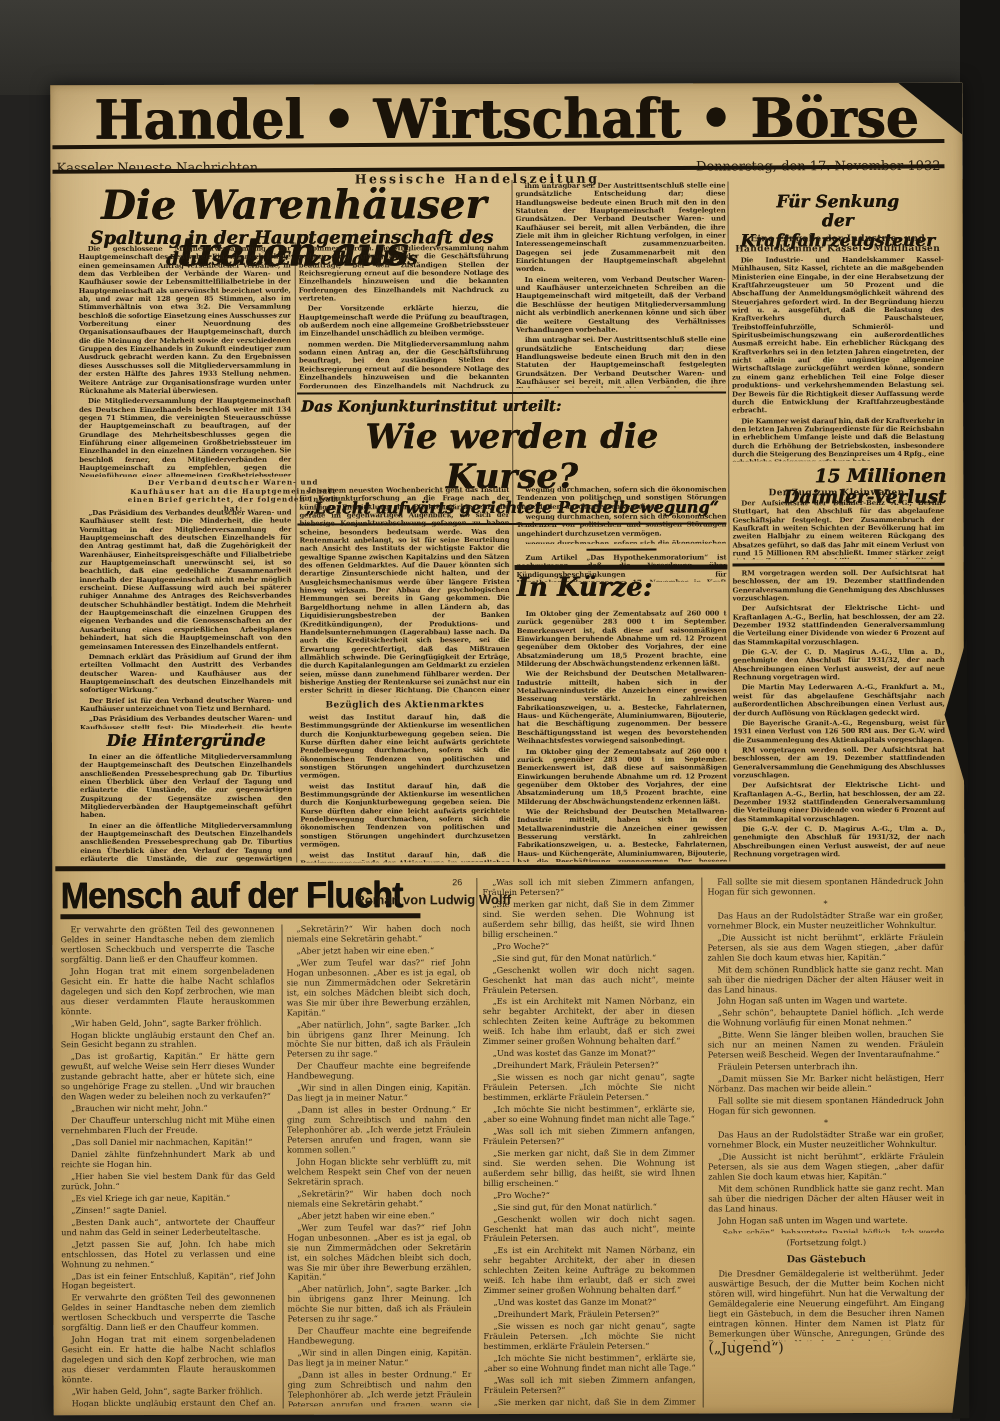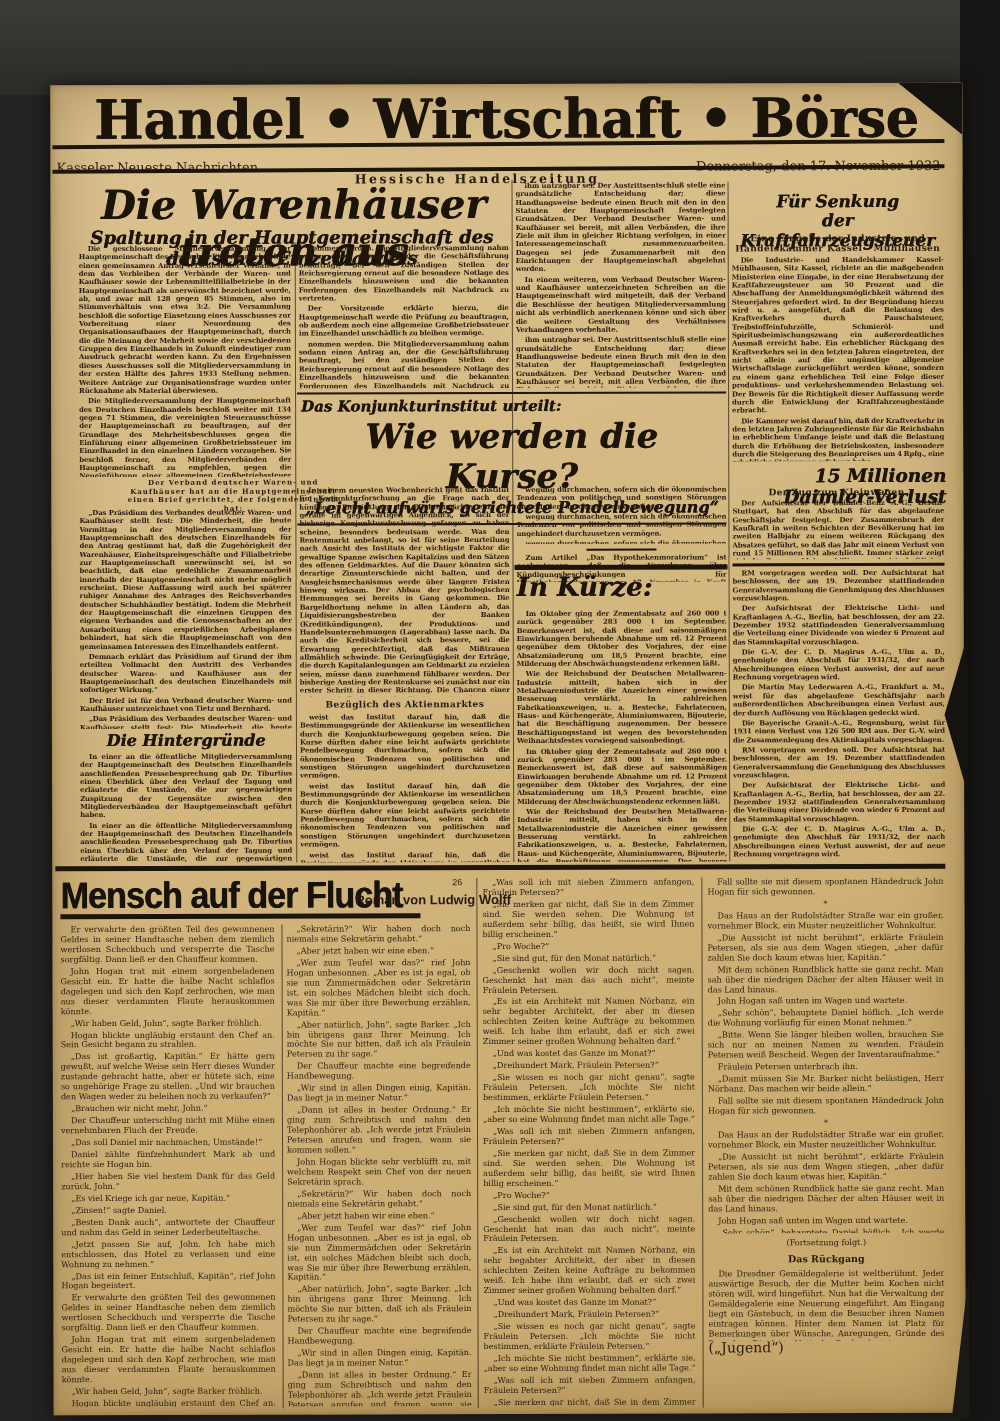--- a/index.html
+++ b/index.html
@@ -186,21 +186,21 @@
   <div class="vrule" style="left:649px;top:794px;height:530px"></div>
 
   <div class="col antiqua" style="left:8px;top:840px;width:214px;height:482px">
       <p>Er verwahrte den größten Teil des gewonnenen Geldes in seiner Handtasche neben dem ziemlich wertlosen Scheckbuch und versperrte die Tasche sorgfältig. Dann ließ er den Chauffeur kommen.</p>
       <p>John Hogan trat mit einem sorgenbeladenen Gesicht ein. Er hatte die halbe Nacht schlaflos dagelegen und sich den Kopf zerbrochen, wie man aus dieser verdammten Flaute herauskommen könnte.</p>
       <p>„Wir haben Geld, John“, sagte Barker fröhlich.</p>
       <p>Hogan blickte ungläubig erstaunt den Chef an. Sein Gesicht begann zu strahlen.</p>
       <p>„Das ist großartig, Kapitän.“ Er hätte gern gewußt, auf welche Weise sein Herr dieses Wunder zustande gebracht hatte, aber er hütete sich, eine so ungehörige Frage zu stellen. „Und wir brauchen den Wagen weder zu beleihen noch zu verkaufen?“</p>
       <p>„Brauchen wir nicht mehr, John.“</p>
       <p>Der Chauffeur unterschlug nicht mit Mühe einen vernehmbaren Fluch der Freude.</p>
-      <p>„Das soll Daniel mir nachmachen, Umstände!“</p>
+      <p>„Das soll Daniel mir nachmachen, Kapitän!“</p>
       <p>Daniel zählte fünfzehnhundert Mark ab und reichte sie Hogan hin.</p>
       <p>„Hier haben Sie viel bestem Dank für das Geld zurück, John.“</p>
       <p>„Es viel Kriege ich gar neue, Kapitän.“</p>
       <p>„Zinsen!“ sagte Daniel.</p>
       <p>„Besten Dank auch“, antwortete der Chauffeur und nahm das Geld in seiner Lederbeuteltasche.</p>
       <p>„Jetzt passen Sie auf, John. Ich habe mich entschlossen, das Hotel zu verlassen und eine Wohnung zu nehmen.“</p>
       <p>„Das ist ein feiner Entschluß, Kapitän“, rief John Hogan begeistert.</p>
       <p>Er verwahrte den größten Teil des gewonnenen Geldes in seiner Handtasche neben dem ziemlich wertlosen Scheckbuch und versperrte die Tasche sorgfältig. Dann ließ er den Chauffeur kommen.</p>
       <p>John Hogan trat mit einem sorgenbeladenen Gesicht ein. Er hatte die halbe Nacht schlaflos dagelegen und sich den Kopf zerbrochen, wie man aus dieser verdammten Flaute herauskommen könnte.</p>
       <p>„Wir haben Geld, John“, sagte Barker fröhlich.</p>
@@ -261,18 +261,18 @@
       <p>Fall sollte sie mit diesem spontanen Händedruck John Hogan für sich gewonnen.</p>
       <p class="star">*</p>
       <p>Das Haus an der Rudolstädter Straße war ein großer, vornehmer Block, ein Muster neuzeitlicher Wohnkultur.</p>
       <p>„Die Aussicht ist nicht berühmt“, erklärte Fräulein Petersen, als sie aus dem Wagen stiegen, „aber dafür zahlen Sie doch kaum etwas hier, Kapitän.“</p>
       <p>Mit dem schönen Rundblick hatte sie ganz recht. Man sah über die niedrigen Dächer der alten Häuser weit in das Land hinaus.</p>
       <p>John Hogan saß unten im Wagen und wartete.</p>
       <p>„Sehr schön“, behauptete Daniel höflich. „Ich werde die Wohnung vorläufig für einen Monat nehmen.“</p>
     </div>
 
   <div class="feu-note" style="left:655px;top:1154px;width:236px;text-align:center;font-size:8.1px;position:absolute">(Fortsetzung folgt.)</div>
-  <div class="feu-note" style="left:655px;top:1170px;width:236px;text-align:center;font-weight:bold;font-size:9.5px;position:absolute">Das Rückgang</div>
+  <div class="feu-note" style="left:655px;top:1170px;width:236px;text-align:center;font-weight:bold;font-size:9.5px;position:absolute">Das Gästebuch</div>
   <div class="col antiqua" style="left:655px;top:1186px;width:236px;height:72px">
       <p>Die Dresdner Gemäldegalerie ist weltberühmt. Jeder auswärtige Besuch, der die Mutter beim Kochen nicht stören will, wird hingeführt. Nun hat die Verwaltung der Gemäldegalerie eine Neuerung eingeführt. Am Eingang liegt ein Gästebuch, in dem die Besucher ihren Namen eintragen können. Hinter dem Namen ist Platz für Bemerkungen über Wünsche, Anregungen, Gründe des Besuches. Die dritte Notiz des Buches lautete:</p>
     </div>
   <div class="feu-note" style="left:655px;top:1256px;width:220px;text-align:left;font-size:14px;position:absolute">(„Jugend“)</div>
 </div>
 
 </body></html>

